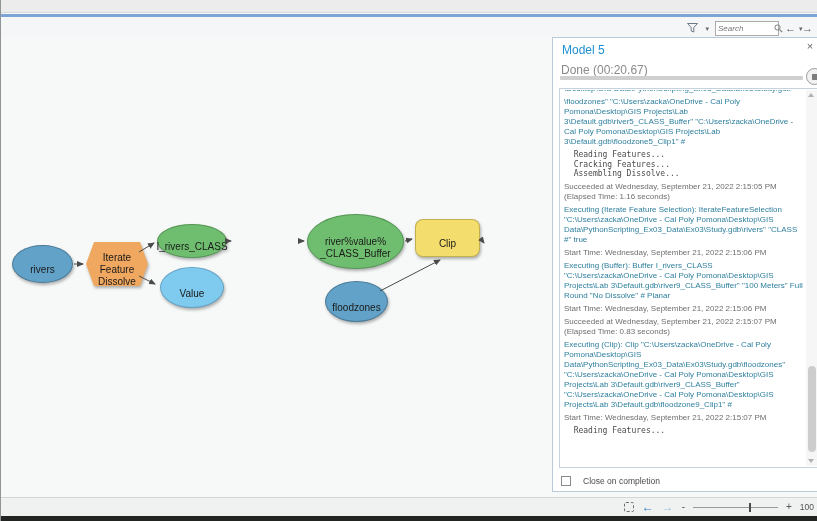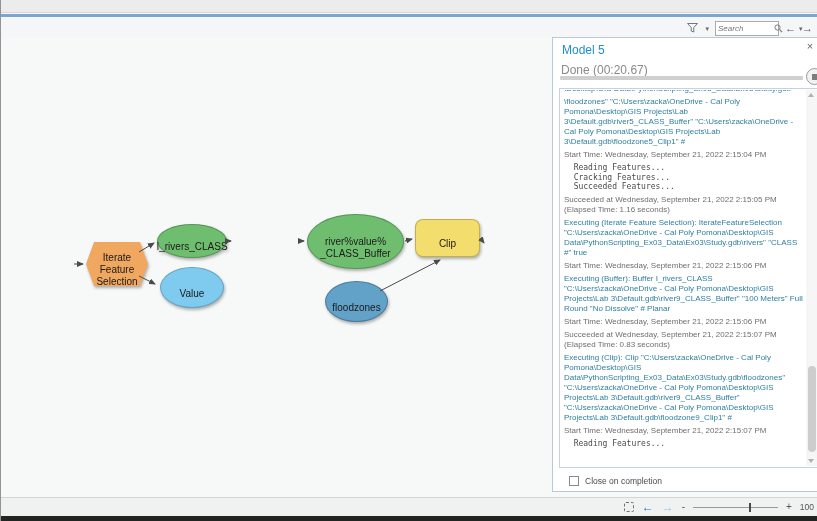--- a/index.html
+++ b/index.html
@@ -49,21 +49,21 @@
   .log-msg.mono { font-family:"DejaVu Sans Mono",monospace; color:#4a4a4a; line-height:9.5px; white-space:pre; }
   .log-msg.command-partial { color:#2e7f9e; height:5px; overflow:hidden; margin-bottom:2px; }
   .log-msg.command-partial div { margin-top:-6px; }
 
   .log-scrollbar { position:absolute; right:1px; top:1px; bottom:1px; width:11px; background:#f6f6f6; }
   .scroll-arrow { position:absolute; left:2px; width:0; height:0; border-left:3.5px solid transparent; border-right:3.5px solid transparent; }
   .scroll-arrow.up { top:3px; border-bottom:4px solid #b0b0b0; }
   .scroll-arrow.down { bottom:3px; border-top:4px solid #b0b0b0; }
   .scroll-thumb { position:absolute; left:1.5px; width:8px; top:276px; height:86px; background:#cdcdcd; border-radius:4px; }
 
-  .checkbox-row { position:absolute; left:8px; top:438px; display:flex; align-items:center; gap:6px;margin-left:8px; }
+  .checkbox-row { position:absolute; left:8px; top:438px; display:flex; align-items:center; gap:12px; }
   .checkbox { width:10px; height:10px; border:1px solid #8a8a8a; background:#fff; }
   .checkbox-label { font-size:8.5px; color:#4a4a4a; }
 
   
   .statusbar { position:absolute; left:0; top:497px; width:817px; height:19px; background:#f0f2f2; border-top:1px solid #d4d6d6; display:flex; align-items:center; justify-content:flex-end; gap:8px; padding-right:4px; }
   .fit-icon { width:10px; height:10px; border:1px dashed #6f6f6f; border-radius:2px; }
   .sb-arrow { font-size:12px; font-weight:bold; line-height:1; }
   .sb-arrow.back { color:#2779c4; }
   .sb-arrow.fwd { color:#9ec3e4; }
   .sb-sign { font-size:10px; color:#555; line-height:1; }
@@ -97,24 +97,28 @@
         </svg>
     </span>
     <span class="caret">▾</span>
   </span>
   <span class="nav-arrow">←</span>
   <span class="nav-arrow">→</span>
 </div>
 
 <div class="canvas">
   <div style="position:absolute;inset:0;">
+      <div class="node input" style="left: 10px; top: 208px; width: 61px; height: 38px;">
+        <div class="shape"></div>
+        <span>rivers</span>
+      </div>
       <div class="node iterator" style="left: 84px; top: 205px; width: 62px; height: 44px;">
         <div class="shape"></div>
         <span>Iterate Feature
-Selection</span>
+Dissolve</span>
       </div>
       <div class="node derived" style="left: 155px; top: 187px; width: 70px; height: 34px;">
         <div class="shape"></div>
         <span>I_rivers_CLASS</span>
       </div>
       <div class="node value" style="left: 158px; top: 230px; width: 64px; height: 41px;">
         <div class="shape"></div>
         <span>Value</span>
       </div>
       <div class="node derived" style="left: 305px; top: 177px; width: 97px; height: 55px; align-items: center;">
@@ -156,22 +160,21 @@
   <div class="stop-btn">
       <i></i>
     </div>
 
   <div class="logbox">
     <div>
         <div class="log-msg command-partial">
           <div>\Desktop\GIS Data\PythonScripting_Ex03_Data\Ex03\Study.gdb</div>
         </div>
         <div class="log-msg command">\floodzones" "C:\Users\zacka\OneDrive - Cal Poly Pomona\Desktop\GIS Projects\Lab 3\Default.gdb\river5_CLASS_Buffer" "C:\Users\zacka\OneDrive - Cal Poly Pomona\Desktop\GIS Projects\Lab 3\Default.gdb\floodzone5_Clip1" #</div>
-        <div class="log-msg info">Start Time: Wednesday, September 21, 2022 2:15:04 PM</div>
-        <div class="log-msg mono"><div>  Reading Features...</div><div>  Cracking Features...</div><div>  Succeeded Features...</div></div>
+        <div class="log-msg mono"><div>  Reading Features...</div><div>  Cracking Features...</div><div>  Assembling Dissolve...</div></div>
         <div class="log-msg info">Succeeded at Wednesday, September 21, 2022 2:15:05 PM (Elapsed Time: 1.16 seconds)</div>
         <div class="log-msg command">Executing (Iterate Feature Selection): IterateFeatureSelection "C:\Users\zacka\OneDrive - Cal Poly Pomona\Desktop\GIS Data\PythonScripting_Ex03_Data\Ex03\Study.gdb\rivers" "CLASS #" true</div>
         <div class="log-msg info">Start Time: Wednesday, September 21, 2022 2:15:06 PM</div>
         <div class="log-msg command">Executing (Buffer): Buffer I_rivers_CLASS "C:\Users\zacka\OneDrive - Cal Poly Pomona\Desktop\GIS Projects\Lab 3\Default.gdb\river9_CLASS_Buffer" "100 Meters" Full Round "No Dissolve" # Planar</div>
         <div class="log-msg info">Start Time: Wednesday, September 21, 2022 2:15:06 PM</div>
         <div class="log-msg info">Succeeded at Wednesday, September 21, 2022 2:15:07 PM (Elapsed Time: 0.83 seconds)</div>
         <div class="log-msg command">Executing (Clip): Clip "C:\Users\zacka\OneDrive - Cal Poly Pomona\Desktop\GIS Data\PythonScripting_Ex03_Data\Ex03\Study.gdb\floodzones" "C:\Users\zacka\OneDrive - Cal Poly Pomona\Desktop\GIS Projects\Lab 3\Default.gdb\river9_CLASS_Buffer" "C:\Users\zacka\OneDrive - Cal Poly Pomona\Desktop\GIS Projects\Lab 3\Default.gdb\floodzone9_Clip1" #</div>
         <div class="log-msg info">Start Time: Wednesday, September 21, 2022 2:15:07 PM</div>
         <div class="log-msg mono"><div>  Reading Features...</div></div>
       </div>

